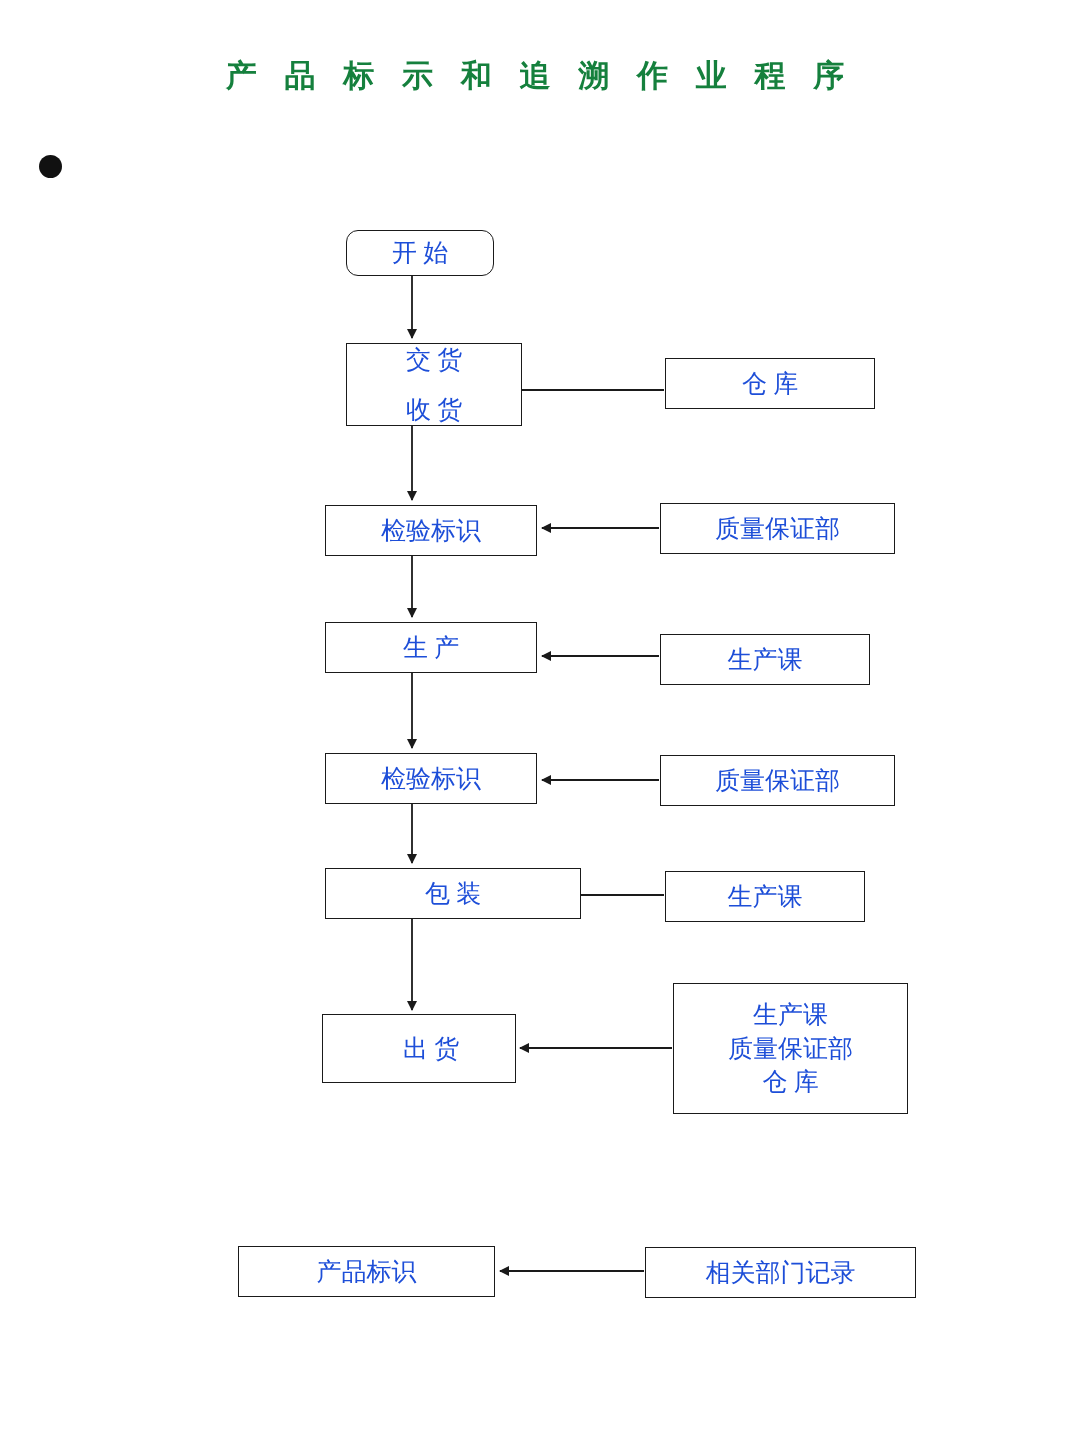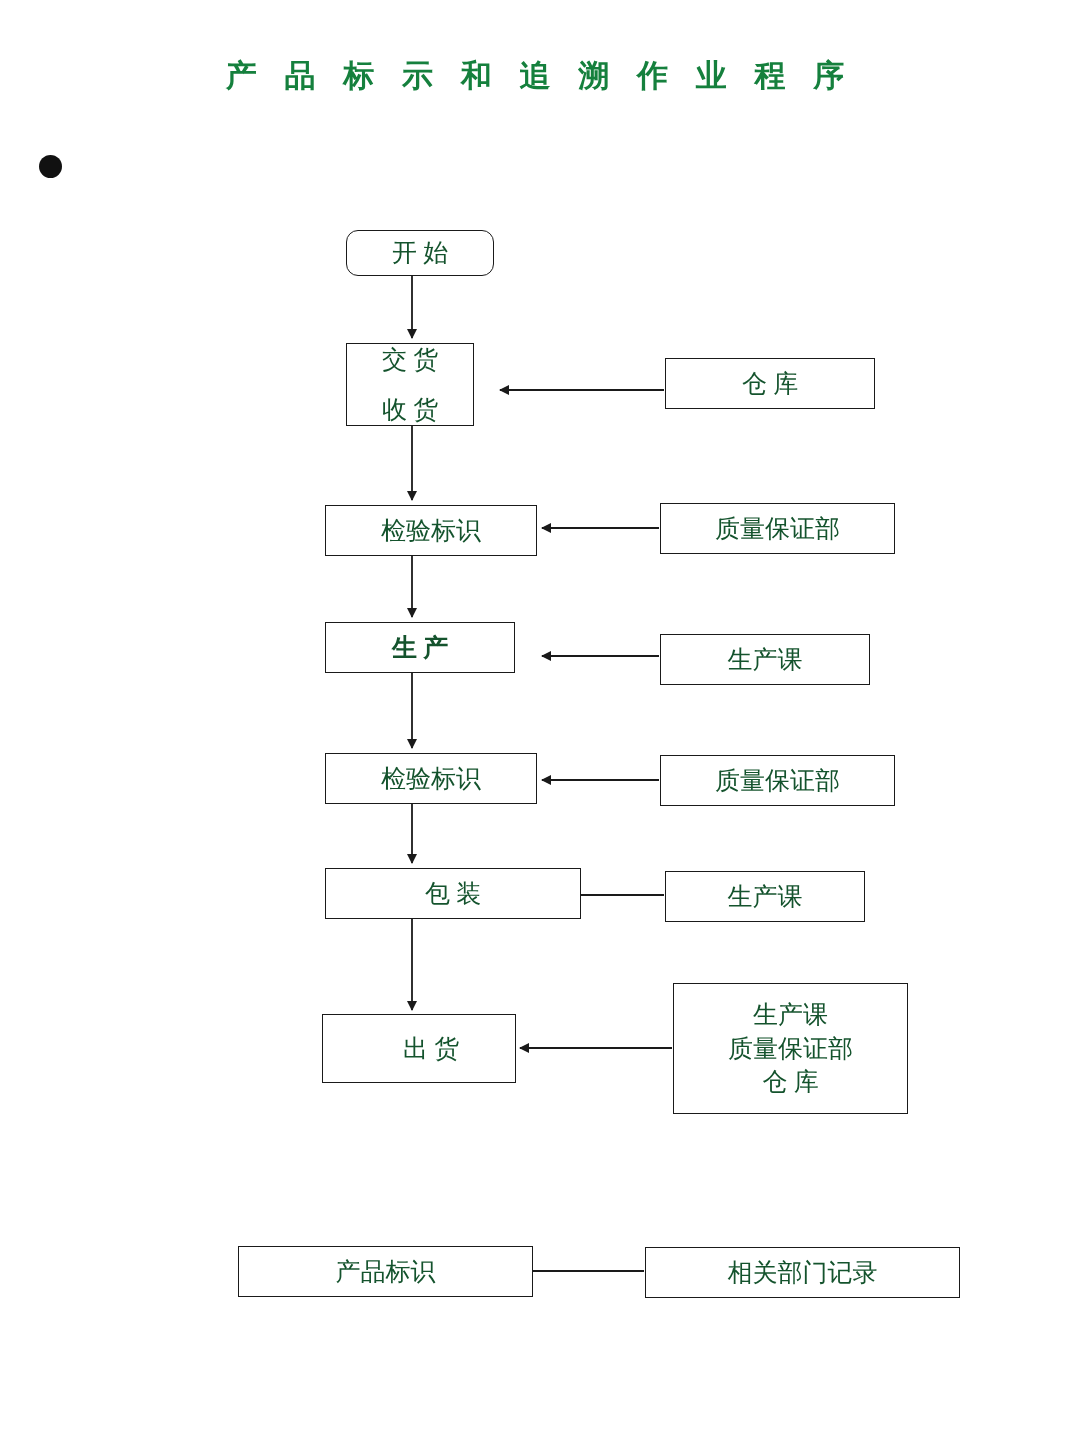--- a/index.html
+++ b/index.html
@@ -38,21 +38,21 @@
   }
   .node {
     position: absolute;
     border: 1.5px solid #1a1a1a;
     background: #ffffff;
     display: flex;
     flex-direction: column;
     align-items: center;
     justify-content: center;
     font-size: 25px;
-    color: #14532d;
+    color: #1d4ed8;
     line-height: 1.35;
     text-align: center;
   }
   .node.rounded { border-radius: 12px; }
   svg.connectors {
     position: absolute;
     left: 0;
     top: 0;
     width: 1080px;
     height: 1439px;
@@ -89,46 +89,46 @@
     <line x1="659" y1="780" x2="542" y2="780" marker-end="url(#arrow)"></line>
     <line x1="664" y1="895" x2="542" y2="895" marker-end="url(#arrow)"></line>
     <line x1="672" y1="1048" x2="520" y2="1048" marker-end="url(#arrow)"></line>
     <line x1="644" y1="1271" x2="500" y2="1271" marker-end="url(#arrow)"></line>
   </svg>
 
   <div class="node rounded" style="left:346px; top:230px; width:148px; height:46px;">
     <span>开 始</span>
   </div>
 
-  <div class="node" style="left:346px; top:343px; width:128px; height:83px;gap:16px;">
+  <div class="node" style="left:346px; top:343px; width:176px; height:83px;gap:16px;">
     <span>交 货</span>
     <span>收 货</span>
   </div>
 
   <div class="node" style="left:325px; top:505px; width:212px; height:51px;">
     <span>检验标识</span>
   </div>
 
-  <div class="node" style="left:325px; top:622px; width:190px; height:51px;font-weight:bold;">
+  <div class="node" style="left:325px; top:622px; width:212px; height:51px;">
     <span>生   产</span>
   </div>
 
   <div class="node" style="left:325px; top:753px; width:212px; height:51px;">
     <span>检验标识</span>
   </div>
 
   <div class="node" style="left:325px; top:868px; width:256px; height:51px;">
     <span>包 装</span>
   </div>
 
   <div class="node" style="left:322px; top:1014px; width:194px; height:69px;padding-left:24px;">
     <span>出 货</span>
   </div>
 
-  <div class="node" style="left:238px; top:1246px; width:295px; height:51px;">
+  <div class="node" style="left:238px; top:1246px; width:257px; height:51px;">
     <span>产品标识</span>
   </div>
 
   <div class="node" style="left:665px; top:358px; width:210px; height:51px;">
     <span>仓  库</span>
   </div>
 
   <div class="node" style="left:660px; top:503px; width:235px; height:51px;">
     <span>质量保证部</span>
   </div>
@@ -144,17 +144,17 @@
   <div class="node" style="left:665px; top:871px; width:200px; height:51px;">
     <span>生产课</span>
   </div>
 
   <div class="node" style="left:673px; top:983px; width:235px; height:131px;">
     <span>生产课</span>
     <span>质量保证部</span>
     <span>仓  库</span>
   </div>
 
-  <div class="node" style="left:645px; top:1247px; width:315px; height:51px;">
+  <div class="node" style="left:645px; top:1247px; width:271px; height:51px;">
     <span>相关部门记录</span>
   </div>
 
 </div>
 
 </body></html>

